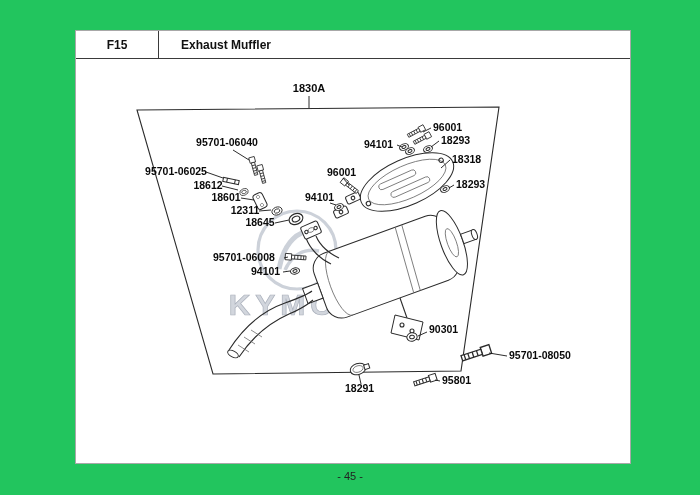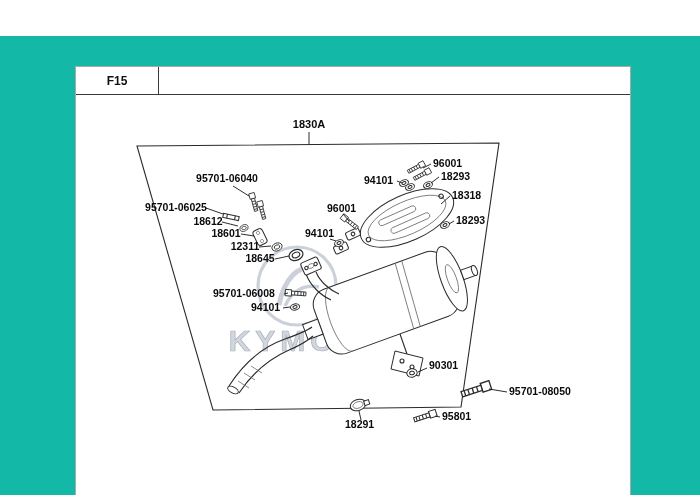--- a/index.html
+++ b/index.html
@@ -1,17 +1,17 @@
 <!DOCTYPE html>
 <html><head>
 <meta charset="utf-8">
 <style>
   html,body { margin:0; padding:0; background:#ffffff; }
   body { width:700px; height:495px; position:relative; font-family:"Liberation Sans",sans-serif; }
-  .page { position:absolute; inset:0; background:#14b8a6; overflow:hidden;margin-top:36px; }
+  .page { position:absolute; inset:0; background:#22c55e; overflow:hidden; }
   .outer-box { position:absolute; left:75px; top:30px; width:556px; height:434px;
                border:1px solid #a8a8a8; box-sizing:border-box; background:#fff; }
   .header-row { position:absolute; left:0; top:0; right:0; height:27px;
                 border-bottom:1px solid #3a3a3a; display:flex; background:#fff; }
   .header-code { width:82px; border-right:1px solid #3a3a3a; display:flex; align-items:center;
                  justify-content:center; font-weight:bold; font-size:12px; color:#111; }
   .header-title { flex:1; display:flex; align-items:center; padding-left:22px;
                   font-weight:bold; font-size:12px; color:#111; }
   .diagram-svg { position:absolute; left:0; top:0; width:700px; height:495px; pointer-events:none; }
   .footer { position:absolute; left:0; right:0; top:470px; text-align:center;
@@ -30,20 +30,21 @@
              stroke:#abb1bc; stroke-width:0.7; letter-spacing:5px; }
 </style>
 </head>
 <body>
 
 <div class="page">
 
   <div class="outer-box">
     <div class="header-row">
       <div class="header-code">F15</div>
+      <div class="header-title">Exhaust Muffler</div>
     </div>
   </div>
 
   <svg class="diagram-svg" viewBox="0 0 700 495">
     <defs>
       <g id="g-bolt">
         <rect x="-7.5" y="-3.5" width="7" height="7"></rect>
         <rect x="-0.5" y="-2.1" width="16" height="4.2"></rect>
         <line x1="3" y1="-2.1" x2="3" y2="2.1"></line>
         <line x1="6.5" y1="-2.1" x2="6.5" y2="2.1"></line>

